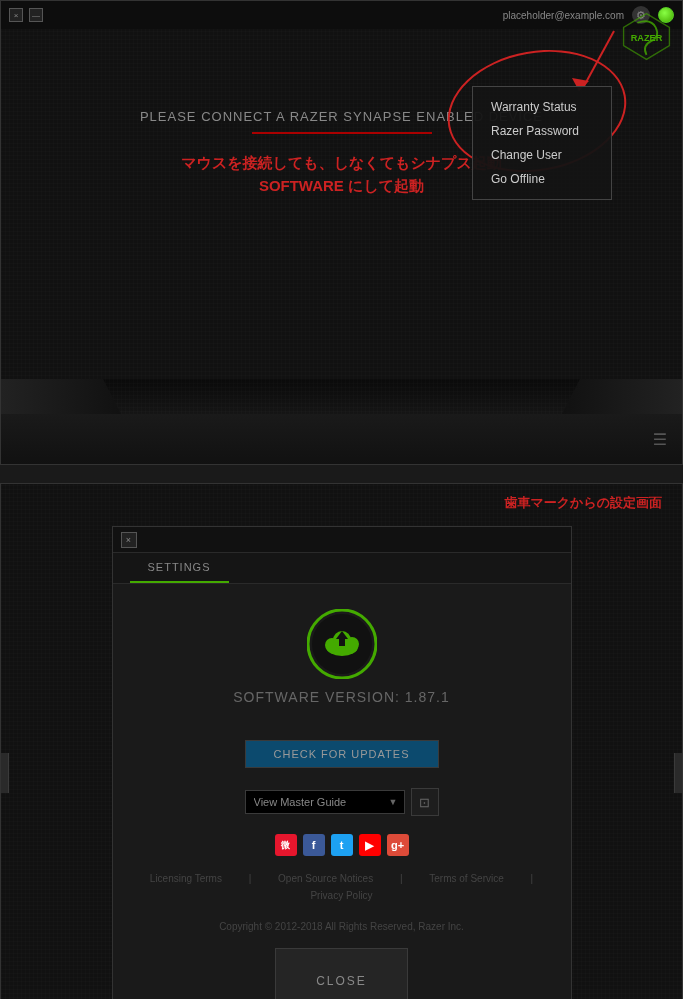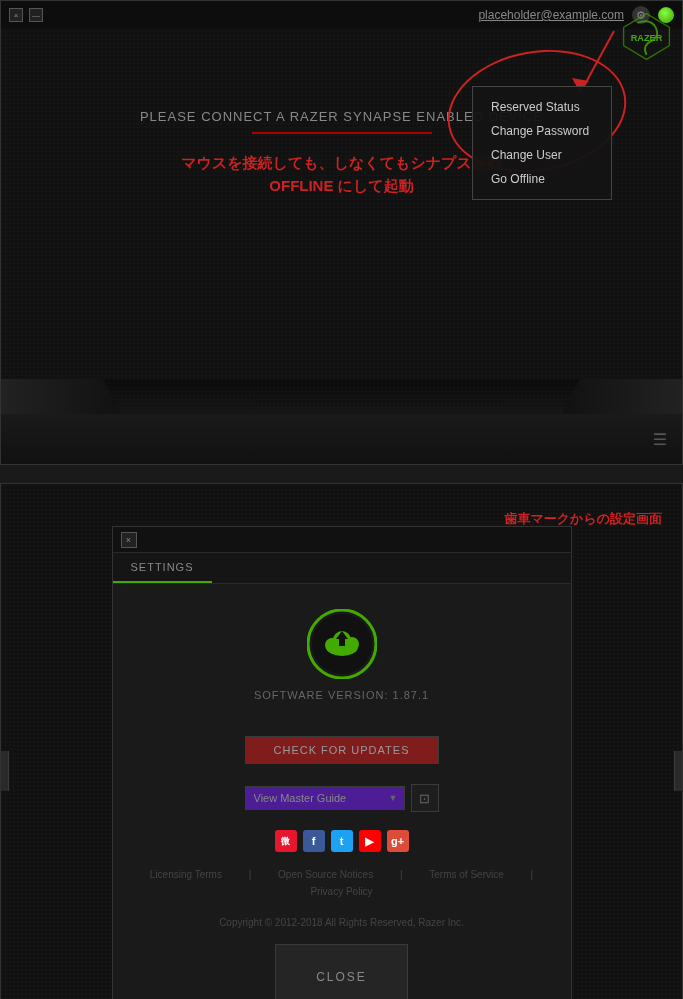--- a/index.html
+++ b/index.html
@@ -69,23 +69,22 @@
       cursor: pointer;
     }
 
     .titlebar-right {
       display: flex;
       align-items: center;
       gap: 8px;
     }
 
     .user-email {
-      font-size: 12px;
-      color: #888;
-      text-decoration: underline;
+      font-size: 10px;
+      color: #888;
     }
 
     .gear-btn {
       width: 18px;
       height: 18px;
       background: #333;
       border-radius: 50%;
       display: flex;
       align-items: center;
       justify-content: center;
@@ -266,21 +265,21 @@
           90deg,
           rgba(255,255,255,0.01) 0px,
           rgba(255,255,255,0.01) 1px,
           transparent 1px,
           transparent 4px
         );
     }
 
     .settings-annotation {
       position: absolute;
-      top: 26px;
+      top: 10px;
       right: 20px;
       font-size: 13px;
       color: #cc2222;
       font-weight: bold;
       z-index: 10;
     }
 
     .settings-window {
       background: #1a1a1a;
       border: 1px solid #333;
@@ -307,21 +306,21 @@
       display: flex;
       align-items: center;
       justify-content: center;
       font-size: 9px;
       color: #888;
       cursor: pointer;
     }
 
     .settings-tab-bar {
       background: #151515;
-      padding: 0 0;
+      padding: 0 17px;
       border-bottom: 1px solid #2a2a2a;
     }
 
     .settings-tab {
       display: inline-block;
       padding: 8px 18px;
       font-size: 11px;
       color: #888;
       letter-spacing: 1px;
       cursor: pointer;
@@ -339,50 +338,50 @@
       justify-content: center;
       margin-bottom: 10px;
     }
 
     .cloud-icon {
       width: 70px;
       height: 70px;
     }
 
     .software-version {
-      font-size: 11px;
+      font-size: 14px;
       color: #666;
       letter-spacing: 1px;
       margin-bottom: 35px;
     }
 
     .settings-btn {
       display: block;
       width: 194px;
       margin: 20px auto;
       padding: 7px 0;
-      background: #7f1d1d;
+      background: #0c4a6e;
       border: 1px solid #3a3a3a;
       color: #999;
       font-size: 11px;
       letter-spacing: 1px;
       text-align: center;
       cursor: pointer;
     }
 
     .view-guide-row {
       display: flex;
       align-items: center;
       justify-content: center;
       gap: 6px;
       margin-top: 14px;
     }
 
     .view-guide-select {
-      background: #4c1d95;
+      background: #000000;
       border: 1px solid #3a3a3a;
       color: #888;
       font-size: 11px;
       padding: 5px 8px;
       width: 160px;
       cursor: pointer;
       appearance: none;
       -webkit-appearance: none;
     }
 
@@ -531,31 +530,31 @@
   </div>
 
   <div class="red-circle"></div>
 
   <svg style="position:absolute;top:25px;right:58px;z-index:26;" width="60" height="70">
     <line x1="50" y1="5" x2="20" y2="60" stroke="#cc2222" stroke-width="2"></line>
     <polygon points="15,65 25,55 8,52" fill="#cc2222"></polygon>
   </svg>
 
   <div class="dropdown-menu">
-    <div class="dropdown-menu-item">Reserved Status</div>
-    <div class="dropdown-menu-item">Change Password</div>
+    <div class="dropdown-menu-item">Warranty Status</div>
+    <div class="dropdown-menu-item">Razer Password</div>
     <div class="dropdown-menu-item">Change User</div>
     <div class="dropdown-menu-item">Go Offline</div>
   </div>
 
   <div class="top-main-content">
     <div class="connect-text">PLEASE CONNECT A RAZER SYNAPSE ENABLED DEVICE</div>
     <div class="red-line"></div>
     <div class="annotation-text-1">マウスを接続しても、しなくてもシナプス起動</div>
-    <div class="annotation-text-2">OFFLINE にして起動</div>
+    <div class="annotation-text-2">SOFTWARE にして起動</div>
   </div>
 
   <div class="top-panel-dark-strip">
     <div class="strip-left-decor"></div>
     <div class="strip-right-decor"></div>
   </div>
 
   <div class="top-panel-footer">
     <div class="top-panel-footer-inner">
       <span class="hamburger-icon">☰</span>

